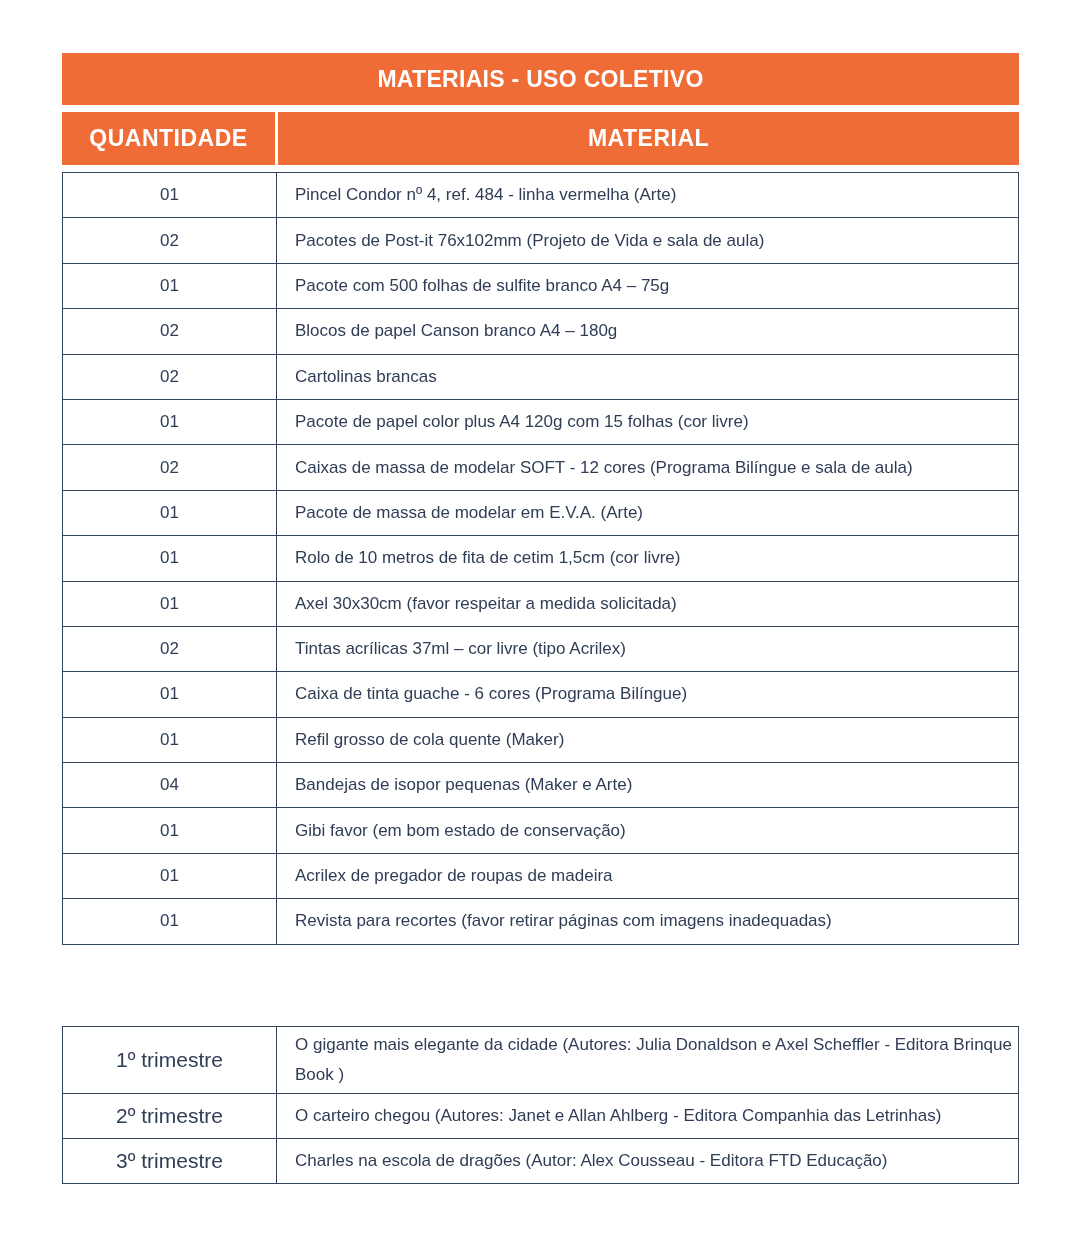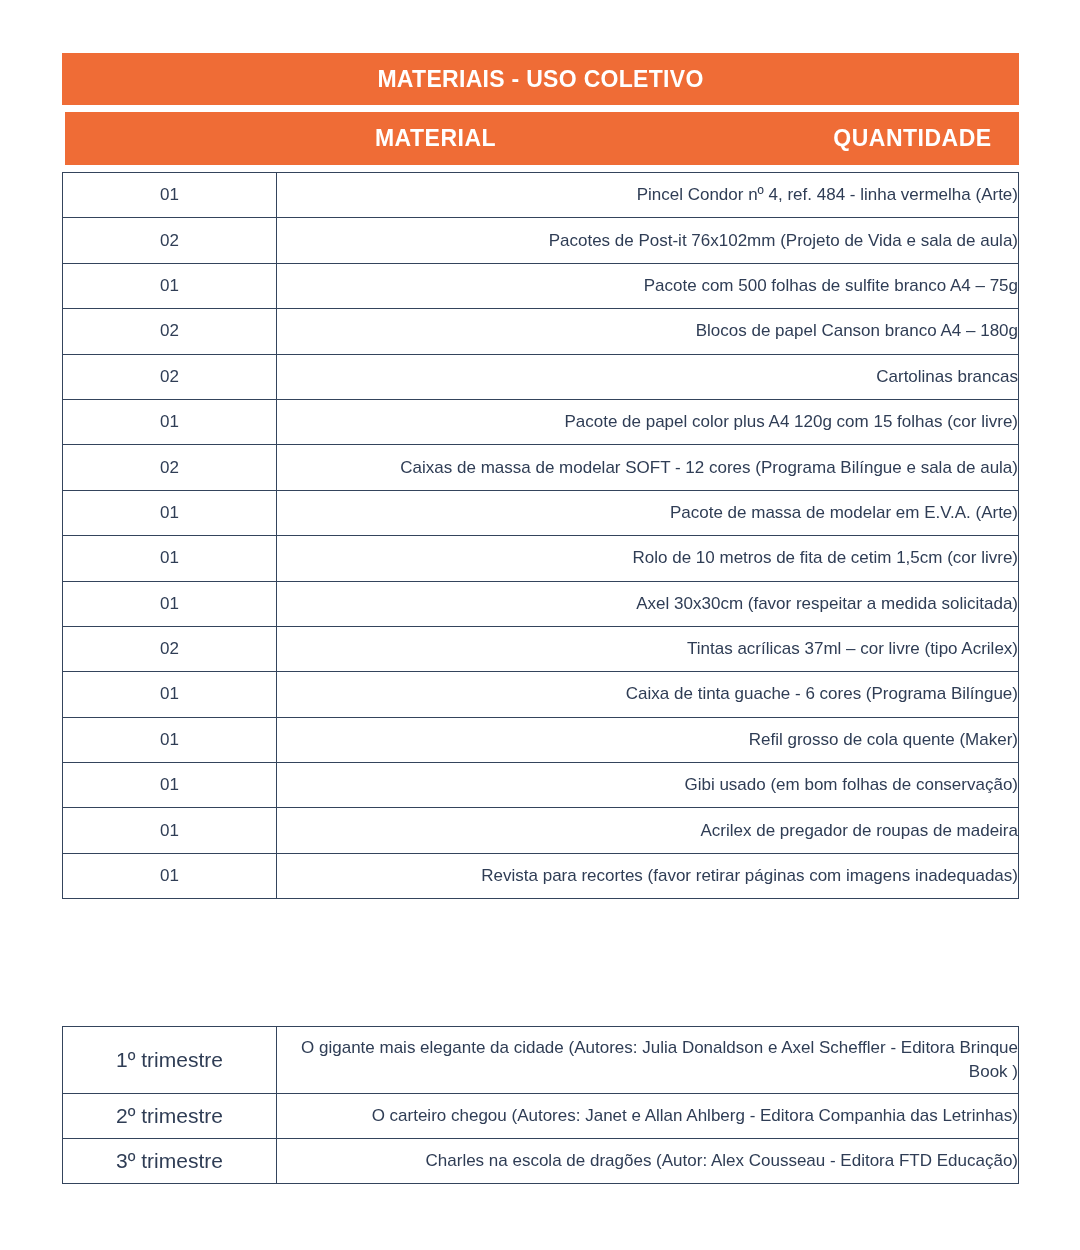--- a/index.html
+++ b/index.html
@@ -23,36 +23,36 @@
   }
   .hdr-qty { width: 213px; }
   .hdr-mat { flex: 1; margin-left: 3px; }
   table.grid {
     border-collapse: collapse; width: 957px; table-layout: fixed;
   }
   table.grid td {
     border: 1.6px solid #34445c; padding: 0; font-size: 17px; color: #2f3d55;
   }
   td.qty { width: 213px; text-align: center; font-size: 20px; }
-  td.desc { padding-left: 18px !important; text-align: right; }
+  td.desc { padding-left: 18px !important; }
   .mat-table { margin-top: 7px; }
   .mat-table tr { height: 45.4px; }
   .books-table tr.r1 { height: 67px; }
   .books-table tr.r2, .books-table tr.r3 { height: 45px; }
   .books-table td.term { font-size: 21px; }
-  .books-table td.desc { line-height: 24px; }
+  .books-table td.desc { line-height: 30px; }
 </style>
 </head>
 <body>
 
 <div class="wrap" style="top:53px;">
   <div class="title-bar">MATERIAIS - USO COLETIVO</div>
   <div class="hdr-row">
+    <div class="hdr-cell hdr-qty">QUANTIDADE</div>
     <div class="hdr-cell hdr-mat">MATERIAL</div>
-    <div class="hdr-cell hdr-qty">QUANTIDADE</div>
   </div>
   <table class="grid mat-table">
     <tbody>
       <tr>
           <td class="qty">01</td>
           <td class="desc">Pincel Condor nº 4, ref. 484 - linha vermelha (Arte)</td>
         </tr>
       <tr>
           <td class="qty">02</td>
           <td class="desc">Pacotes de Post-it 76x102mm (Projeto de Vida e sala de aula)</td>
@@ -95,22 +95,26 @@
         </tr>
       <tr>
           <td class="qty">01</td>
           <td class="desc">Caixa de tinta guache - 6 cores (Programa Bilíngue)</td>
         </tr>
       <tr>
           <td class="qty">01</td>
           <td class="desc">Refil grosso de cola quente (Maker)</td>
         </tr>
       <tr>
+          <td class="qty">04</td>
+          <td class="desc">Bandejas de isopor pequenas (Maker e Arte)</td>
+        </tr>
+      <tr>
           <td class="qty">01</td>
-          <td class="desc">Gibi usado (em bom folhas de conservação)</td>
+          <td class="desc">Gibi favor (em bom estado de conservação)</td>
         </tr>
       <tr>
           <td class="qty">01</td>
           <td class="desc">Acrilex de pregador de roupas de madeira</td>
         </tr>
       <tr>
           <td class="qty">01</td>
           <td class="desc">Revista para recortes (favor retirar páginas com imagens inadequadas)</td>
         </tr>
     </tbody>

